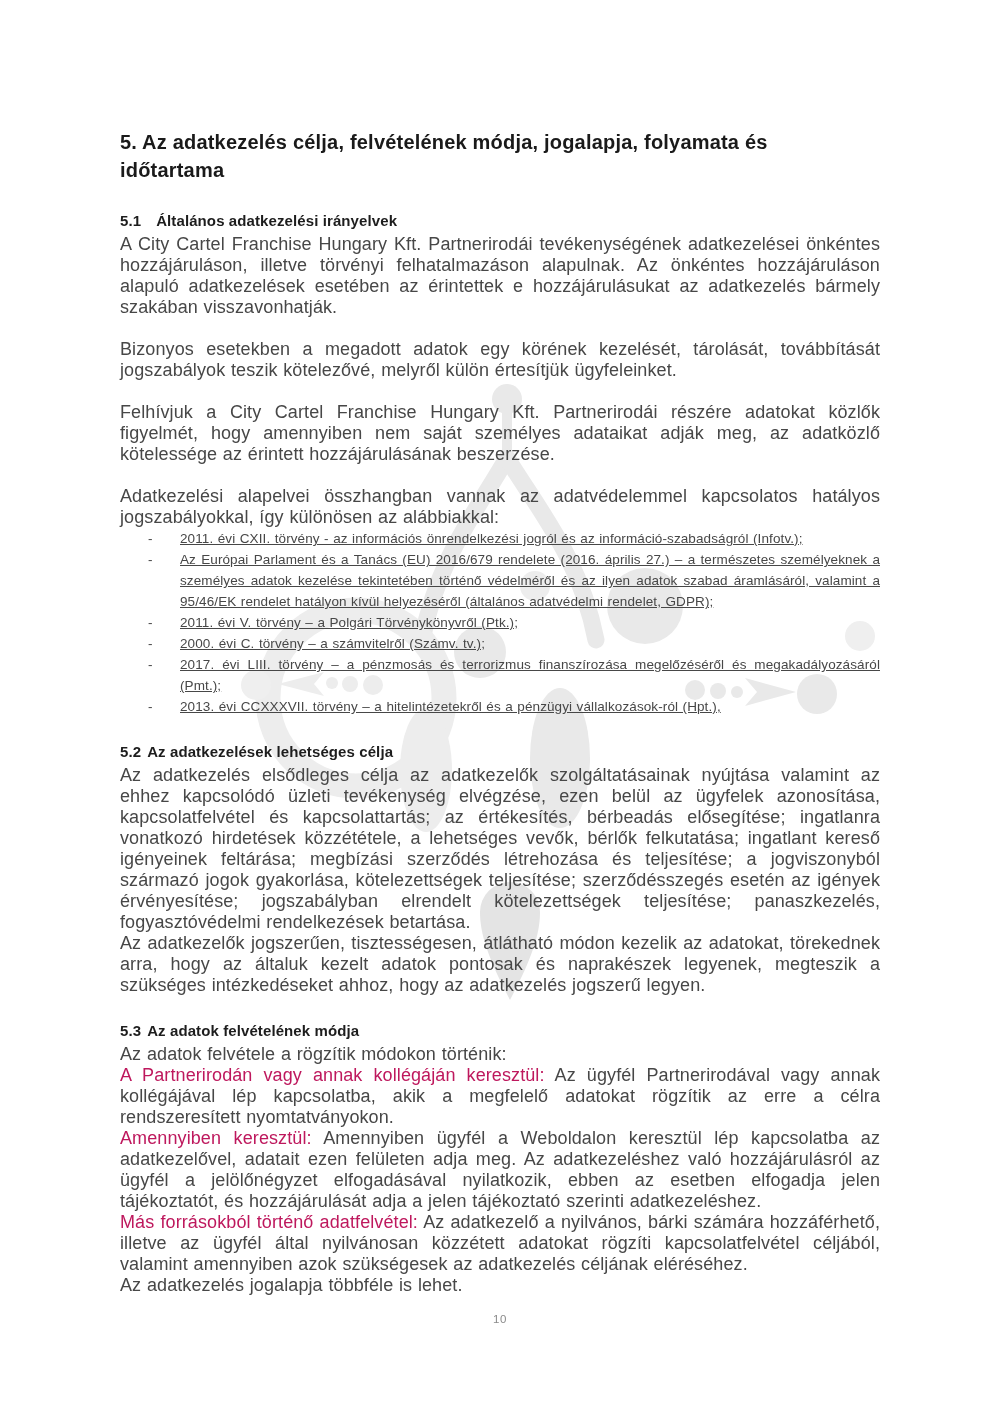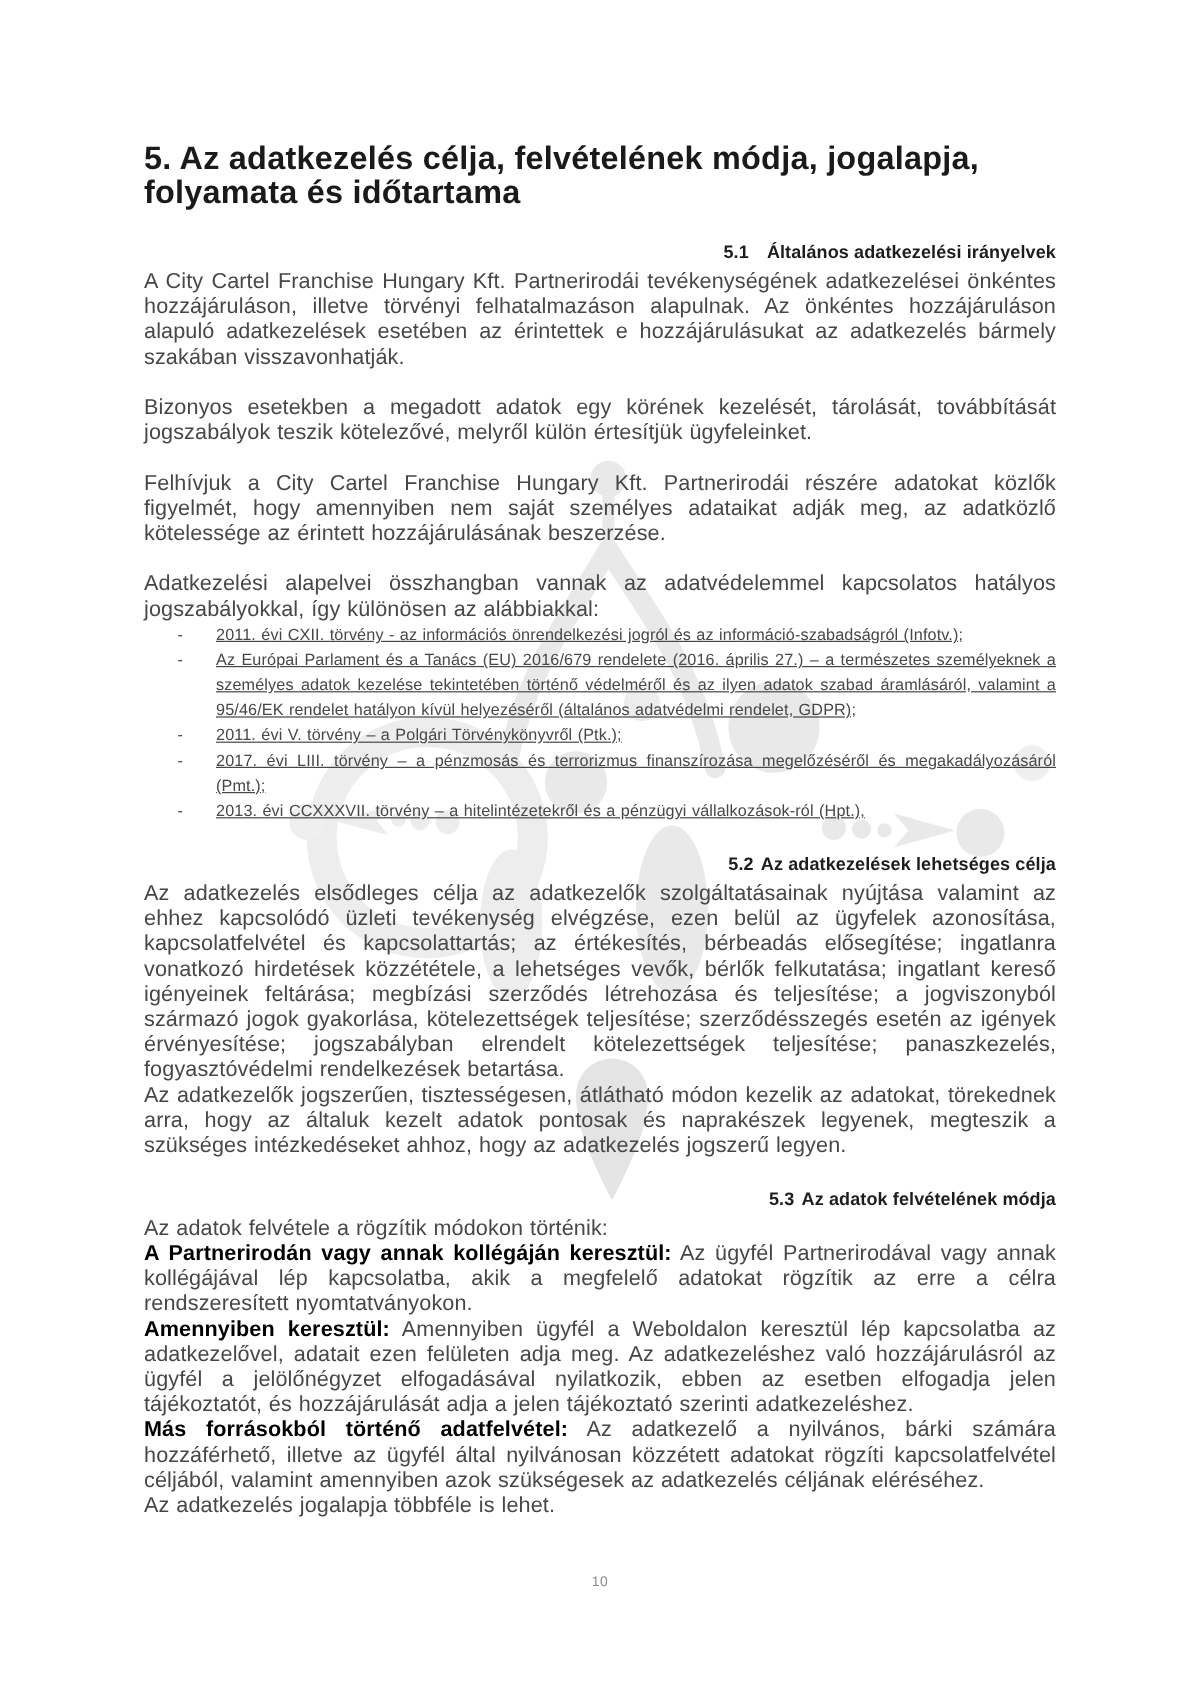--- a/index.html
+++ b/index.html
@@ -26,50 +26,49 @@
   .content {
     position: absolute;
     left: 120px;
     top: 118px;
     width: 760px;
     z-index: 1;
     color: #474747;
   }
   .doc-title {
     max-width: 744px;
-    margin: 0 0 27px 0;
-    font-size: 27px;
+    margin: 10px 0 27px 0;
+    font-size: 20px;
     line-height: 28px;
     font-weight: 800;
     letter-spacing: 0.2px;
     color: #1a1a1a;
   }
   h2.sec-heading {
     margin: 25px 0 3px 0;
     font-size: 15px;
     line-height: 20px;
     font-weight: 700;
     letter-spacing: 0.1px;
     color: #1d1d1d;
-    text-align: right;
   }
   h2.sec-heading.first { margin-top: 0; }
   .sec-num { margin-right: 6px; }
   .sec-num.wide { margin-right: 15px; }
   p.body-p {
     margin: 0;
     font-size: 18px;
     line-height: 21px;
     text-align: justify;
     letter-spacing: 0.1px;
     word-spacing: 0.6px;
     color: #474747;
   }
   p.body-p.spaced { margin-bottom: 21px; }
-  p.body-p strong { color: #000000; font-weight: 700; }
+  p.body-p strong { color: #be185d; font-weight: 400; }
   ul.law-list {
     margin: 0;
     padding: 0;
     list-style: none;
   }
   ul.law-list li {
     position: relative;
     padding-left: 60px;
     font-size: 13.5px;
     line-height: 21px;
@@ -147,20 +146,21 @@
         <span class="sec-num wide">5.1</span><span>Általános adatkezelési irányelvek</span>
       </h2>
       <p class="body-p spaced">A City Cartel Franchise Hungary Kft. Partnerirodái tevékenységének adatkezelései önkéntes hozzájáruláson, illetve törvényi felhatalmazáson alapulnak. Az önkéntes hozzájáruláson alapuló adatkezelések esetében az érintettek e hozzájárulásukat az adatkezelés bármely szakában visszavonhatják.</p>
       <p class="body-p spaced">Bizonyos esetekben a megadott adatok egy körének kezelését, tárolását, továbbítását jogszabályok teszik kötelezővé, melyről külön értesítjük ügyfeleinket.</p>
       <p class="body-p spaced">Felhívjuk a City Cartel Franchise Hungary Kft. Partnerirodái részére adatokat közlők figyelmét, hogy amennyiben nem saját személyes adataikat adják meg, az adatközlő kötelessége az érintett hozzájárulásának beszerzése.</p>
       <p class="body-p">Adatkezelési alapelvei összhangban vannak az adatvédelemmel kapcsolatos hatályos jogszabályokkal, így különösen az alábbiakkal:</p>
       <ul class="law-list">
         <li>2011. évi CXII. törvény - az információs önrendelkezési jogról és az információ-szabadságról (Infotv.);</li>
         <li>Az Európai Parlament és a Tanács (EU) 2016/679 rendelete (2016. április 27.) – a természetes személyeknek a személyes adatok kezelése tekintetében történő védelméről és az ilyen adatok szabad áramlásáról, valamint a 95/46/EK rendelet hatályon kívül helyezéséről (általános adatvédelmi rendelet, GDPR);</li>
         <li>2011. évi V. törvény – a Polgári Törvénykönyvről (Ptk.);</li>
+        <li>2000. évi C. törvény – a számvitelről (Számv. tv.);</li>
         <li>2017. évi LIII. törvény – a pénzmosás és terrorizmus finanszírozása megelőzéséről és megakadályozásáról (Pmt.);</li>
         <li>2013. évi CCXXXVII. törvény – a hitelintézetekről és a pénzügyi vállalkozások-ról (Hpt.),</li>
       </ul>
     </section>
 
     <section>
       <h2 class="sec-heading">
         <span class="sec-num">5.2</span><span>Az adatkezelések lehetséges célja</span>
       </h2>
       <p class="body-p">Az adatkezelés elsődleges célja az adatkezelők szolgáltatásainak nyújtása valamint az ehhez kapcsolódó üzleti tevékenység elvégzése, ezen belül az ügyfelek azonosítása, kapcsolatfelvétel és kapcsolattartás; az értékesítés, bérbeadás elősegítése; ingatlanra vonatkozó hirdetések közzététele, a lehetséges vevők, bérlők felkutatása; ingatlant kereső igényeinek feltárása; megbízási szerződés létrehozása és teljesítése; a jogviszonyból származó jogok gyakorlása, kötelezettségek teljesítése; szerződésszegés esetén az igények érvényesítése; jogszabályban elrendelt kötelezettségek teljesítése; panaszkezelés, fogyasztóvédelmi rendelkezések betartása.</p>

